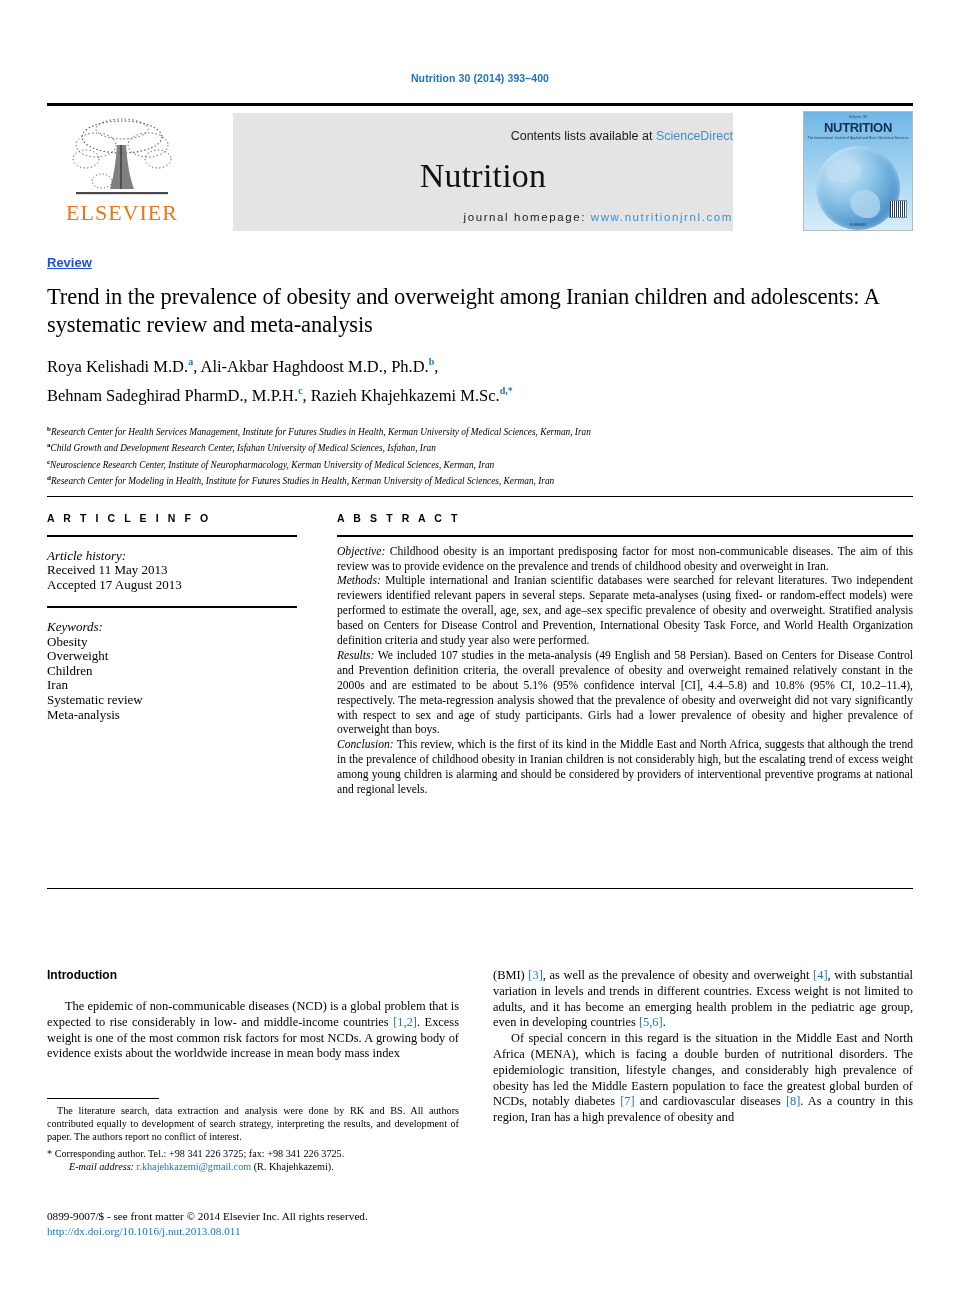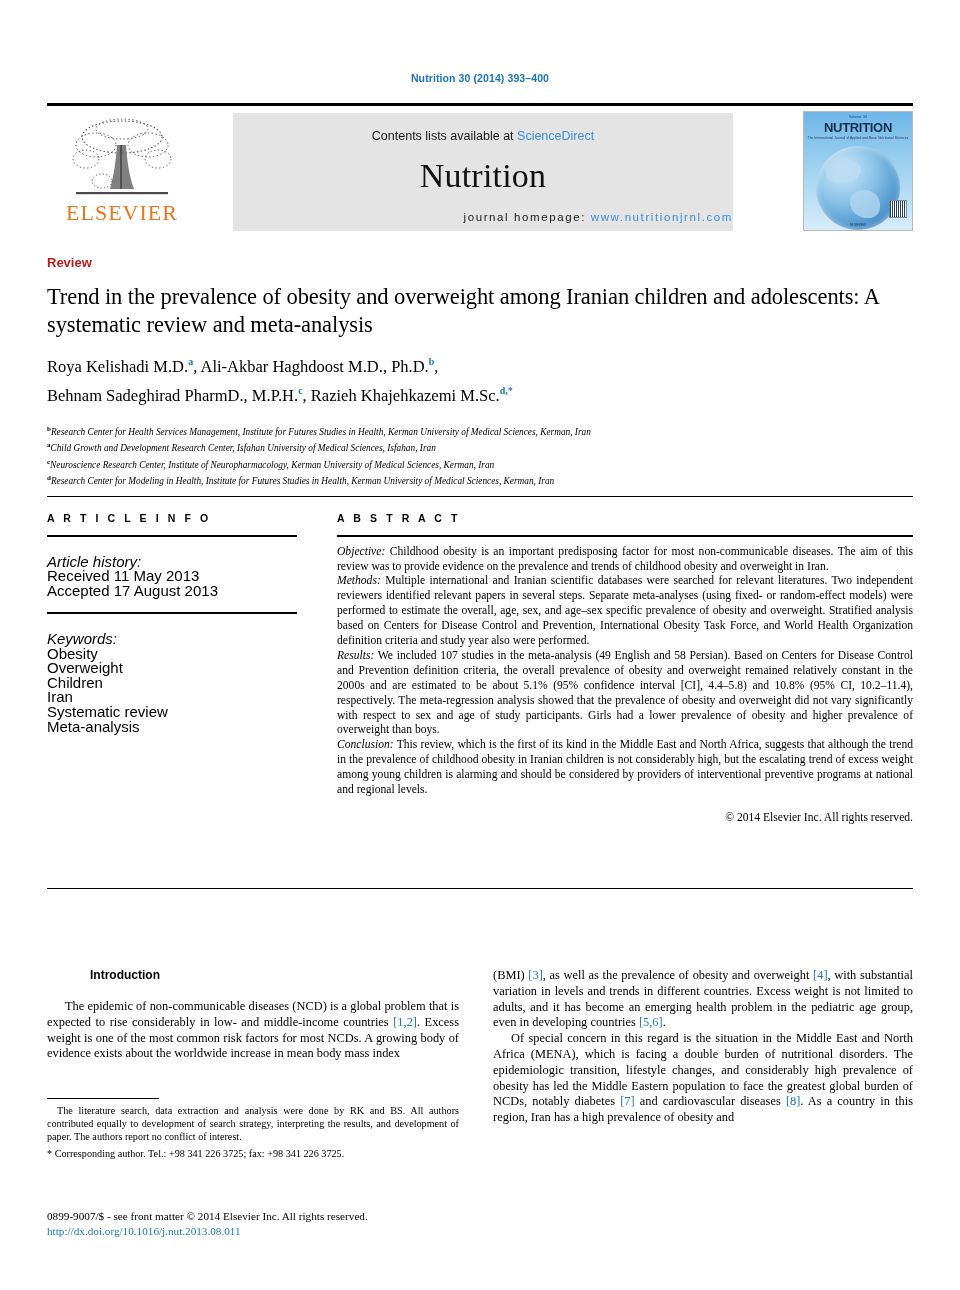--- a/index.html
+++ b/index.html
@@ -78,21 +78,21 @@
 
   .journal-box {
     position: absolute;
     top: 10px;
     left: 186px;
     width: 500px;
     height: 118px;
     background: #e4e4e4;
   }
   .contents-line {
-    text-align: center;
+    text-align: right;
     font-family: "Liberation Sans", sans-serif;
     font-size: 12.5px;
     padding-top: 16px;
     color: #1a1a1a;
   }
   .contents-line .sd {
     color: #3d8fd0;
   }
   .journal-title {
     text-align: center;
@@ -204,21 +204,22 @@
   }
 
   
   .section-kicker {
     position: absolute;
     top: 255px;
     left: 47px;
     font-family: "Liberation Sans", sans-serif;
     font-size: 13px;
     font-weight: bold;
-    color: #b91c1c;
+    color: #1d4ed8;
+    text-decoration: underline;
   }
   .article-title {
     position: absolute;
     top: 283px;
     left: 47px;
     width: 860px;
     font-family: "Liberation Serif", serif;
     font-size: 22.5px;
     line-height: 28px;
     color: #000;
@@ -286,24 +287,24 @@
     letter-spacing: 3.1px;
     color: #000;
   }
   .col-rule {
     width: 100%;
     height: 1.6px;
     background: #000;
     margin-top: 11px;
   }
   .info-block {
-    font-family: Liberation Sans, sans-serif;
-    font-size: 15px;
+    font-family: Liberation Serif, serif;
+    font-size: 13px;
     line-height: 14.6px;
-    margin-top: 18px;
+    margin-top: 12px;
   }
   .info-block .lbl {
     font-style: italic;
   }
   .info-rule2 {
     width: 100%;
     height: 1.6px;
     background: #000;
     margin-top: 14px;
   }
@@ -339,21 +340,20 @@
     position: absolute;
     top: 968px;
     left: 493px;
     width: 420px;
   }
   .body-head {
     font-family: "Liberation Sans", sans-serif;
     font-size: 12px;
     font-weight: bold;
     margin-bottom: 17px;
-    margin-left: 43px;
   }
   .body-text {
     font-family: "Liberation Serif", serif;
     font-size: 12.4px;
     line-height: 15.8px;
     text-align: justify;
     color: #000;
   }
   .body-text p { margin: 0; text-indent: 18px; }
   .body-text p.noindent { text-indent: 0; }
@@ -489,21 +489,20 @@
   </div>
 
   <div class="abs-col">
     <div class="col-head">A B S T R A C T</div>
     <div class="col-rule"></div>
     <div class="abs-body">
       <p><span class="lbl">Objective:</span><span> Childhood obesity is an important predisposing factor for most non-communicable diseases. The aim of this review was to provide evidence on the prevalence and trends of childhood obesity and overweight in Iran.</span></p>
       <p><span class="lbl">Methods:</span><span> Multiple international and Iranian scientific databases were searched for relevant literatures. Two independent reviewers identified relevant papers in several steps. Separate meta-analyses (using fixed- or random-effect models) were performed to estimate the overall, age, sex, and age–sex specific prevalence of obesity and overweight. Stratified analysis based on Centers for Disease Control and Prevention, International Obesity Task Force, and World Health Organization definition criteria and study year also were performed.</span></p>
       <p><span class="lbl">Results:</span><span> We included 107 studies in the meta-analysis (49 English and 58 Persian). Based on Centers for Disease Control and Prevention definition criteria, the overall prevalence of obesity and overweight remained relatively constant in the 2000s and are estimated to be about 5.1% (95% confidence interval [CI], 4.4–5.8) and 10.8% (95% CI, 10.2–11.4), respectively. The meta-regression analysis showed that the prevalence of obesity and overweight did not vary significantly with respect to sex and age of study participants. Girls had a lower prevalence of obesity and higher prevalence of overweight than boys.</span></p>
       <p><span class="lbl">Conclusion:</span><span> This review, which is the first of its kind in the Middle East and North Africa, suggests that although the trend in the prevalence of childhood obesity in Iranian children is not considerably high, but the escalating trend of excess weight among young children is alarming and should be considered by providers of interventional preventive programs at national and regional levels.</span></p>
-      <div class="copyright">© 2014 Elsevier Inc. All rights reserved.</div>
     </div>
   </div>
 
   <div class="rule-thin-full" style="top:888px"></div>
 
   <div class="body-col-left">
     <div class="body-head">Introduction</div>
     <div class="body-text">
       <p><span>The epidemic of non-communicable diseases (NCD) is a global problem that is expected to rise considerably in low- and middle-income countries </span><a class="ref" href="#" style="text-decoration:none">[1,2]</a><span>. Excess weight is one of the most common risk factors for most NCDs. A growing body of evidence exists about the worldwide increase in mean body mass index</span></p>
     </div>
@@ -513,20 +512,21 @@
     <div class="body-text">
       <p class="noindent"><span>(BMI) </span><a class="ref" href="#" style="text-decoration:none">[3]</a><span>, as well as the prevalence of obesity and overweight </span><a class="ref" href="#" style="text-decoration:none">[4]</a><span>, with substantial variation in levels and trends in different countries. Excess weight is not limited to adults, and it has become an emerging health problem in the pediatric age group, even in developing countries </span><a class="ref" href="#" style="text-decoration:none">[5,6]</a><span>.</span></p>
       <p><span>Of special concern in this regard is the situation in the Middle East and North Africa (MENA), which is facing a double burden of nutritional disorders. The epidemiologic transition, lifestyle changes, and considerably high prevalence of obesity has led the Middle Eastern population to face the greatest global burden of NCDs, notably diabetes </span><a class="ref" href="#" style="text-decoration:none">[7]</a><span> and cardiovascular diseases </span><a class="ref" href="#" style="text-decoration:none">[8]</a><span>. As a country in this region, Iran has a high prevalence of obesity and</span></p>
     </div>
   </div>
 
   <div class="footnotes">
     <div class="fn-rule"></div>
     <div style="text-indent:10px">The literature search, data extraction and analysis were done by RK and BS. All authors contributed equally to development of search strategy, interpreting the results, and development of paper. The authors report no conflict of interest.</div>
     <div class="fn-corr"><span>*</span><span> Corresponding author. Tel.: +98 341 226 3725; fax: +98 341 226 3725.</span></div>
+    <div class="fn-email"><span class="it">E-mail address:</span> <a class="link" href="#" style="text-decoration:none">r.khajehkazemi@gmail.com</a><span> (R. Khajehkazemi).</span></div>
   </div>
 
   <div class="imprint">
     <div>0899-9007/$ - see front matter © 2014 Elsevier Inc. All rights reserved.</div>
     <a class="doi" href="#" style="text-decoration:none">http://dx.doi.org/10.1016/j.nut.2013.08.011</a>
   </div>
 
 </div>
 
 </body></html>

